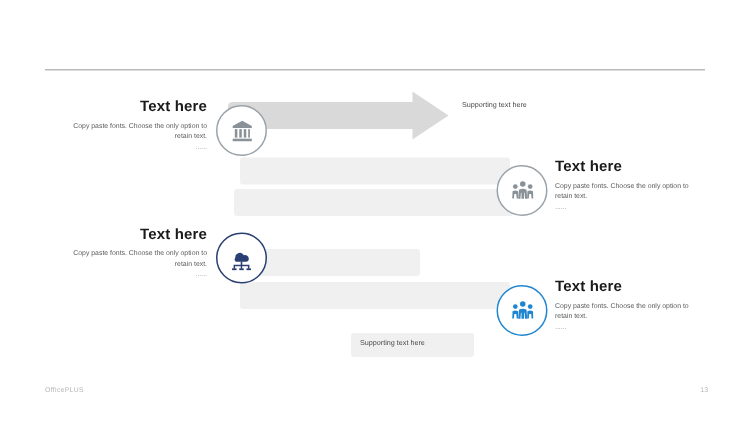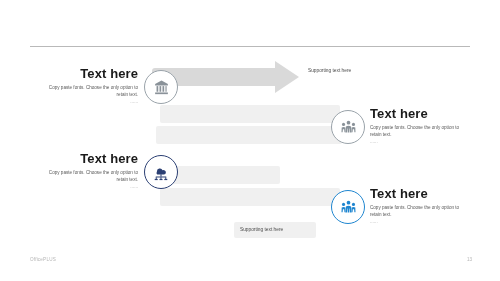--- a/index.html
+++ b/index.html
@@ -119,21 +119,21 @@
   }
   
   .txt-block {
     position: absolute;
     width: 100px;
   }
   .txt-block.right-align {
     text-align: right;
   }
   .txt-title {
-    font-size: 13px;
+    font-size: 10px;
     font-weight: bold;
     color: #1a1a1a;
     margin: 0 0 3px 0;
     letter-spacing: 0.1px;
   }
   .txt-body {
     font-size: 4.6px;
     color: #5a5a5a;
     line-height: 1.55;
     margin: 0;

